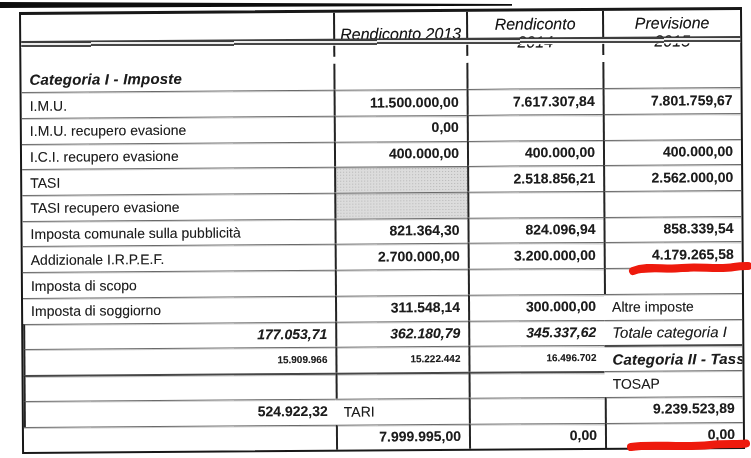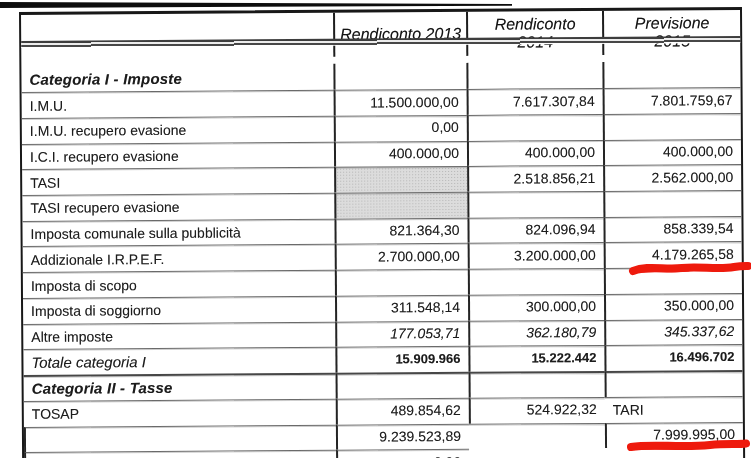--- a/index.html
+++ b/index.html
@@ -63,26 +63,26 @@
     border-top: 1px solid #6a6a6a;
     box-shadow: inset 0 1px 0 rgba(145,145,145,0.45);
     overflow: hidden;
     font-size: 14px;
     box-sizing: border-box;
     white-space: nowrap;
   }
   .c.first-row { border-top: none; box-shadow: none; }
   .c.label { padding-left: 8px; }
   .c.val { justify-content: flex-end; padding-right: 8px; padding-bottom: 2px; }
-  .c.vline { border-left: 2px solid #242424; }
+  .c.vline { border-left: 2px solid #242424; font-weight: bold; }
 
   .row-section .c, .row-section { font-weight: bold; font-style: italic; font-size: 15px; letter-spacing: 0.2px; }
   .c.row-section { border-top-width: 2px; border-top-color: #474747; }
   .c.row-total.label { font-style: italic; font-size: 15px; }
-  .c.row-total.val { font-weight: bold; font-size: 13px; }
+  .c.row-total.val { font-weight: bold; font-size: 10px; }
   .c.italic { font-style: italic; text-align: right; }
   .c.shaded {
     background-color: #dcdcdc;
     background-image: radial-gradient(rgba(150,150,150,0.55) 0.8px, transparent 1px);
     background-size: 3px 3px;
   }
 
   
   .redline { position: absolute; pointer-events: none; }
   .redline.r1 { left: 628px; top: 259px; }
@@ -148,35 +148,33 @@
         <div class="c val vline row-data">2.700.000,00</div>
         <div class="c val vline row-data">3.200.000,00</div>
         <div class="c val vline row-data">4.179.265,58</div>
         <div class="c label row-data">Imposta di scopo</div>
         <div class="c val vline row-data"></div>
         <div class="c val vline row-data"></div>
         <div class="c val vline row-data"></div>
         <div class="c label row-data">Imposta di soggiorno</div>
         <div class="c val vline row-data">311.548,14</div>
         <div class="c val vline row-data">300.000,00</div>
-        <div class="c val vline row-data">350.000,00</div>
         <div class="c label row-data">Altre imposte</div>
         <div class="c val vline row-data italic">177.053,71</div>
         <div class="c val vline row-data italic">362.180,79</div>
         <div class="c val vline row-data italic">345.337,62</div>
         <div class="c label row-total">Totale categoria I</div>
         <div class="c val vline row-total">15.909.966</div>
         <div class="c val vline row-total">15.222.442</div>
         <div class="c val vline row-total">16.496.702</div>
         <div class="c label row-section">Categoria II - Tasse</div>
         <div class="c val vline row-section"></div>
         <div class="c val vline row-section"></div>
         <div class="c val vline row-section"></div>
         <div class="c label row-data">TOSAP</div>
-        <div class="c val vline row-data">489.854,62</div>
         <div class="c val vline row-data">524.922,32</div>
         <div class="c label row-data">TARI</div>
         <div class="c val vline row-data"></div>
         <div class="c val vline row-data">9.239.523,89</div>
         <div class="c label row-data"></div>
         <div class="c val vline row-data">7.999.995,00</div>
         <div class="c val vline row-data">0,00</div>
         <div class="c val vline row-data">0,00</div>
       </div>
   </div>

